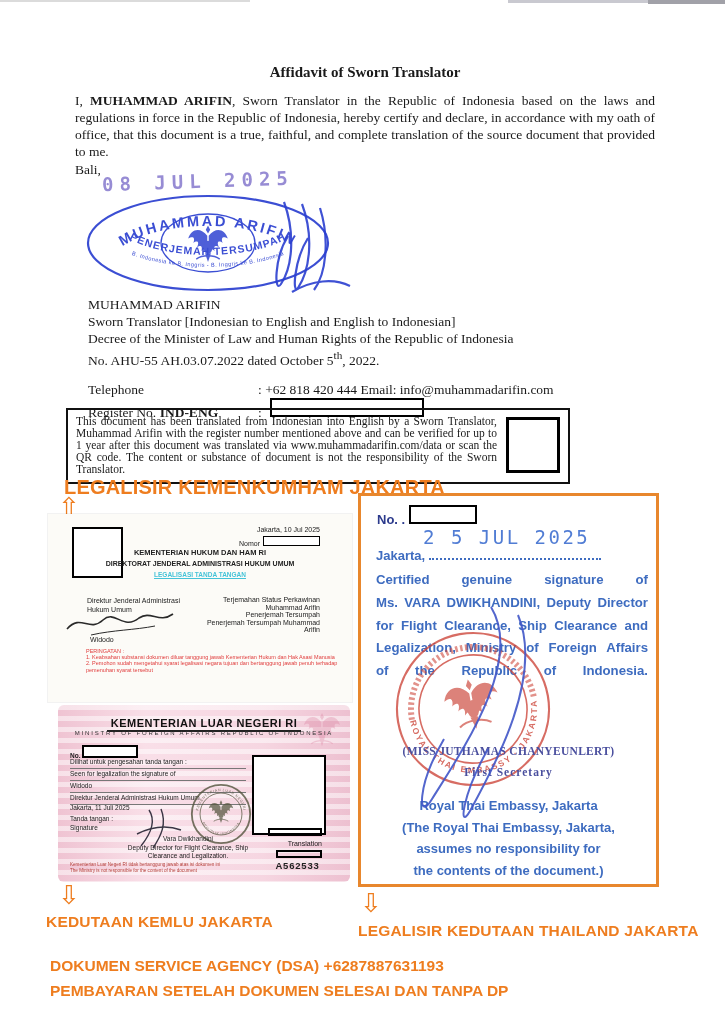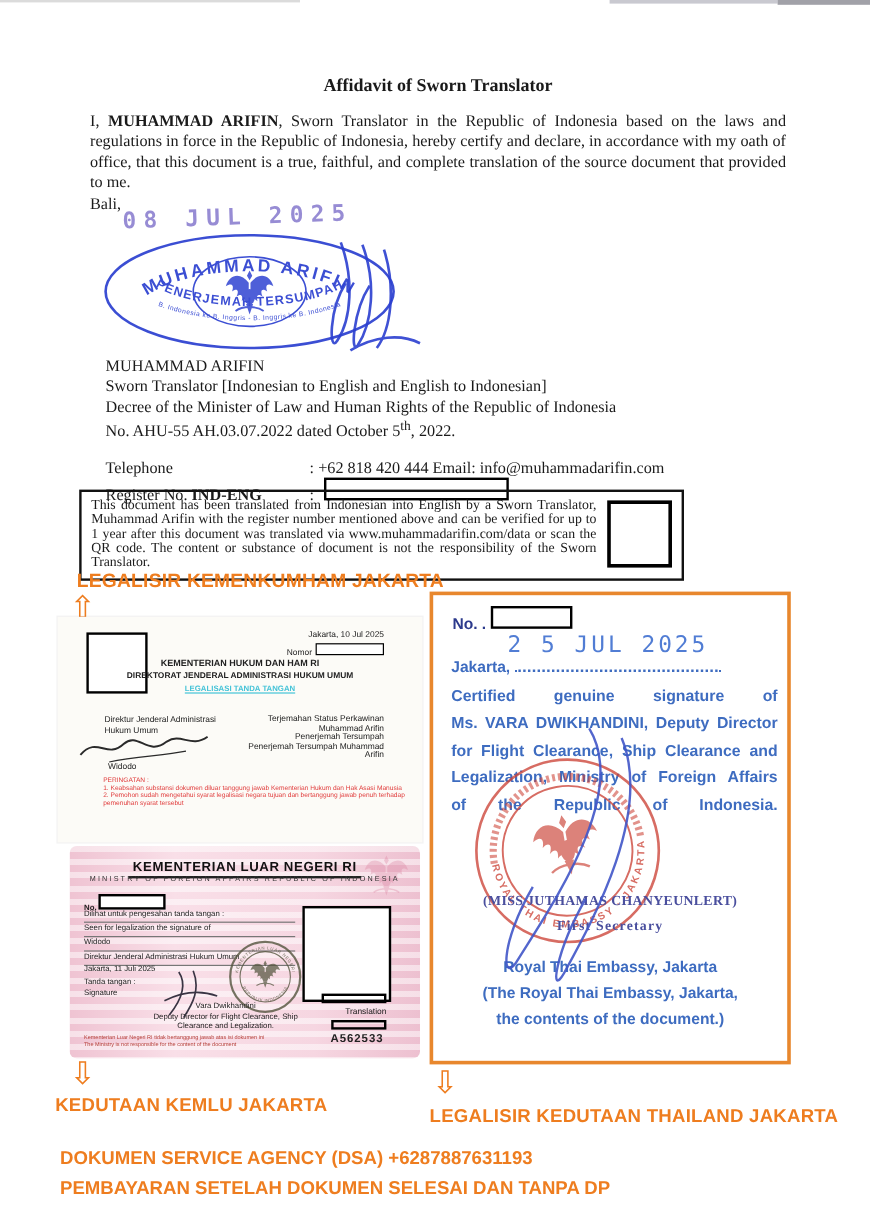--- a/index.html
+++ b/index.html
@@ -15,21 +15,21 @@
   .mono{font-family:"DejaVu Sans Mono",monospace;}
   .doc-title{font-weight:bold;font-size:15px;text-align:center;}
   .para{font-size:13.5px;line-height:17px;text-align:justify;}
   .contact-line{font-size:13.5px;line-height:17px;}
   .flexrow{display:flex;align-items:baseline;}
   .lbl170{width:170px;flex-shrink:0;}
   .redact{background:#fff;border:2.5px solid #000;display:inline-block;vertical-align:middle;}
   .disc-box{border:2px solid #111;display:flex;gap:9px;padding:6px 8px;box-sizing:border-box;}
   .disc-text{font-size:11.5px;line-height:11.9px;text-align:justify;}
   .qr-box{width:48px;height:50px;border:3px solid #000;background:#fff;flex-shrink:0;margin-top:1px;}
-  .orange-label{font-family:"Liberation Sans",sans-serif;font-weight:bold;font-size:16px;color:var(--accent);letter-spacing:.2px;white-space:nowrap;}
+  .orange-label{font-family:"Liberation Sans",sans-serif;font-weight:bold;font-size:20px;color:var(--accent);letter-spacing:.2px;white-space:nowrap;}
   .orange-label.small{font-size:15.5px;}
   .arrow{font-family:"DejaVu Sans",sans-serif;font-size:26px;line-height:1;color:var(--accent);}
   .stamp-date-purple{font-family:"DejaVu Sans Mono",monospace;font-weight:bold;font-size:19px;
       letter-spacing:6px;color:var(--purple);opacity:.85;transform:rotate(-2deg);white-space:nowrap;}
   .thumb{background:#fcfbf7;box-shadow:0 0 0 1px rgba(0,0,0,.05);font-family:"Liberation Sans",sans-serif;color:#222;}
   .t7{font-size:7px;line-height:9px;}
   .t65{font-size:6.5px;line-height:8px;}
   .warn{font-size:5.5px;line-height:6.2px;color:var(--warn-red);}
   .obox{border:3px solid var(--accent-border);background:#fff;box-sizing:border-box;}
   .blue-b{font-family:"Liberation Sans",sans-serif;font-weight:bold;color:var(--blue);}
@@ -187,20 +187,21 @@
       <text font-family="Liberation Sans,sans-serif" font-size="8.5" font-weight="bold" fill="var(--stamp-red)" letter-spacing="2">
         <textPath href="#rt-bot" startOffset="50%" text-anchor="middle">ROYAL THAI EMBASSY · JAKARTA</textPath>
       </text>
       <use href="#garuda" x="50" y="44" width="60" height="60" style="color:var(--stamp-red)" opacity=".85"></use>
     </svg>
     <div class="abs navy-line" style="left:0;right:0;top:249px;letter-spacing:.3px;">(MISS JUTHAMAS CHANYEUNLERT)</div>
     <div class="abs navy-line" style="left:0;right:0;top:270px;letter-spacing:1px;">First Secretary</div>
     <div class="abs" style="left:0;right:0;top:299px;">
       <div class="blue-b center-blue">Royal Thai Embassy, Jakarta</div>
       <div class="blue-b center-blue">(The Royal Thai Embassy, Jakarta,</div>
+      <div class="blue-b center-blue">assumes no responsibility for</div>
       <div class="blue-b center-blue">the contents of the document.)</div>
     </div>
     <svg class="abs" style="left:15px;top:105px;" width="190" height="230" viewBox="0 0 190 230">
       <g fill="none" stroke="#4156c8" stroke-width="2" opacity=".9">
         <path d="M115 6 C148 60 86 150 56 198 C42 222 40 186 68 138"></path>
         <path d="M142 14 C168 76 118 166 94 210 C82 231 86 194 112 148"></path>
       </g>
     </svg>
   </div>
 

